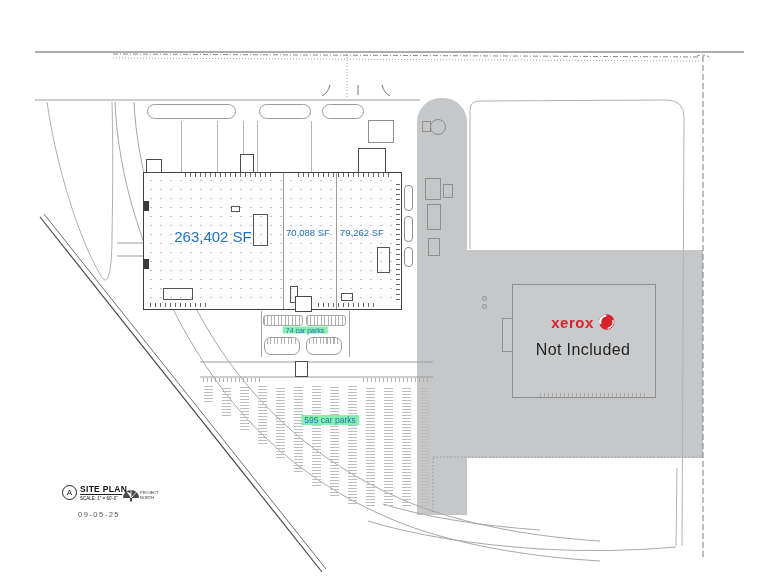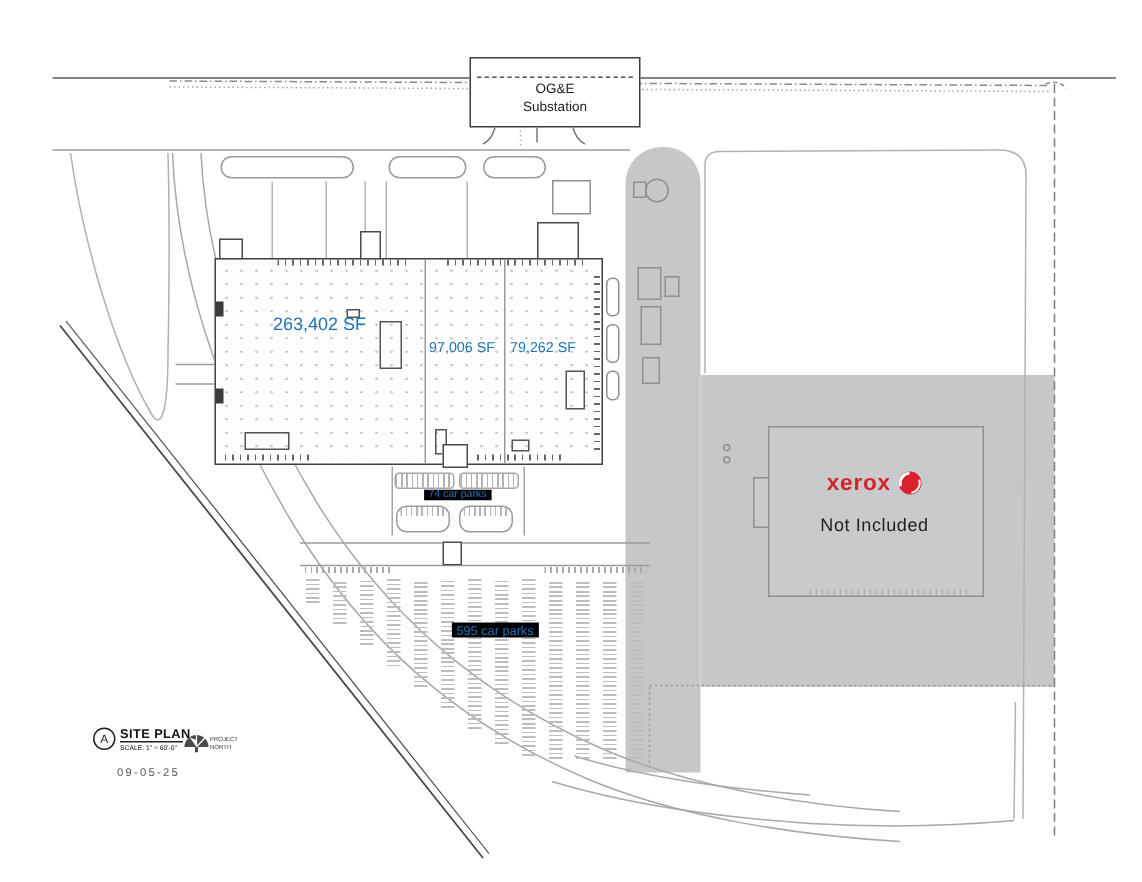--- a/index.html
+++ b/index.html
@@ -45,39 +45,39 @@
                 transform:translate(-50%,-50%); font-weight:400; }
 
   
   .lot-595 { left:203px; top:386px; width:230px; height:120px; }
   .pcol { position:absolute; top:0; width:9px;
           background:repeating-linear-gradient(0deg,#bdbdbd 0 1px,transparent 1px 3px); }
   .pband { position:absolute; background:repeating-linear-gradient(90deg,#b3b3b3 0 1px,transparent 1px 3.5px);
            border:1px solid #a8a8a8; border-radius:3px; }
   .pstall { position:absolute; border:1px solid #9b9b9b; border-radius:7px; background:#fff; }
   .pstall-band { position:absolute; background:repeating-linear-gradient(90deg,#b3b3b3 0 1px,transparent 1px 3.5px); }
-  .park-label { position:absolute; color:#2273b8; background:#000000; white-space:nowrap;
+  .park-label { position:absolute; color:#2273b8; background:#86efac; white-space:nowrap;
                 transform:translate(-50%,-50%); padding:0 3px; }
 
   
   .substation { left:313px; top:38px; width:114px; height:47px;
                 background:#fff; border:1.5px solid #3c3c3c;
                 text-align:center; color:#222; font-size:9px; line-height:1.35; padding-top:14px; }
   .substation .dash { position:absolute; left:4px; right:4px; top:12px; border-top:1.5px dashed #555; }
 
   
   .xerox-building { left:512px; top:284px; width:144px; height:114px;
                     background:#c9cacb; border:1.2px solid #8f8f8f; }
   .xerox-attach   { left:502px; top:318px; width:11px; height:34px;
                     background:#c9cacb; border:1px solid #8f8f8f; border-right:none; }
   .xerox-row { position:absolute; left:583px; top:322px; transform:translate(-50%,-50%);
                display:flex; align-items:flex-end; gap:4px; }
   .xerox-word { color:#d7222b; font-weight:700; font-size:15px; letter-spacing:.5px; }
   .not-included { position:absolute; left:583px; top:350px; transform:translate(-50%,-50%);
-                  color:#1f1f1f; font-size:12px; letter-spacing:.4px; white-space:nowrap; }
+                  color:#1f1f1f; font-size:16px; letter-spacing:.4px; white-space:nowrap; }
 
   
   .detail-circle { left:62px; top:485px; width:15px; height:15px; border-radius:50%;
                    border:1.2px solid #222; color:#222; font-size:8px;
                    display:flex; align-items:center; justify-content:center; }
   .tb-title { left:80px; top:484px; font-size:8.5px; font-weight:700; color:#111;
               letter-spacing:.3px; white-space:nowrap; }
   .tb-underline { left:80px; top:494px; width:42px; height:1px; background:#222; }
   .tb-scale { left:80px; top:496px; font-size:4.5px; color:#111; white-space:nowrap; }
   .tb-north-label { left:140px; top:490px; font-size:4px; color:#333; line-height:1.3; }
@@ -156,22 +156,22 @@
   <div class="ob" style="left:253px;top:214px;width:15px;height:32px"></div>
   <div class="ob" style="left:377px;top:247px;width:13px;height:26px"></div>
   <div class="ob" style="left:163px;top:288px;width:30px;height:12px"></div>
   <div class="ob" style="left:290px;top:286px;width:8px;height:17px"></div>
   <div class="ob" style="left:231px;top:206px;width:9px;height:6px"></div>
   <div class="ob" style="left:341px;top:293px;width:12px;height:8px"></div>
   <div class="dk" style="left:144px;top:201px;width:5px;height:10px"></div>
   <div class="dk" style="left:144px;top:259px;width:5px;height:10px"></div>
   <div class="ow" style="left:295px;top:296px;width:17px;height:16px"></div>
 
-  <div class="area-label" style="left:213px;top:216px;font-size:12px">263,402 SF</div>
-  <div class="area-label" style="left:308px;top:232px;font-size:9.5px">97,006 SF</div>
+  <div class="area-label" style="left:213px;top:236px;font-size:15px">263,402 SF</div>
+  <div class="area-label" style="left:308px;top:232px;font-size:9.5px">70,088 SF</div>
   <div class="area-label" style="left:362px;top:232px;font-size:9.5px">79,262 SF</div>
 
   <div class="o" style="left:430px;top:119px;width:16px;height:16px;border-radius:50%"></div>
   <div class="o" style="left:422px;top:121px;width:9px;height:11px"></div>
   <div class="o" style="left:404px;top:185px;width:9px;height:26px;border-radius:4px"></div>
   <div class="o" style="left:404px;top:216px;width:9px;height:26px;border-radius:4px"></div>
   <div class="o" style="left:404px;top:247px;width:9px;height:20px;border-radius:4px"></div>
   <div class="o" style="left:425px;top:178px;width:16px;height:22px"></div>
   <div class="o" style="left:427px;top:204px;width:14px;height:26px"></div>
   <div class="o" style="left:443px;top:184px;width:10px;height:14px"></div>
@@ -203,25 +203,20 @@
     <div class="pcol" style="left:109px;height:100px"></div>
     <div class="pcol" style="left:127px;height:110px"></div>
     <div class="pcol" style="left:145px;height:118px"></div>
     <div class="pcol" style="left:163px;height:120px"></div>
     <div class="pcol" style="left:181px;height:120px"></div>
     <div class="pcol" style="left:199px;height:120px"></div>
     <div class="pcol" style="left:217px;height:120px"></div>
   </div>
   <div class="park-label" style="left:330px;top:420px;font-size:8.5px">595 car parks</div>
 
-  <div class="abs substation">
-    <div class="dash"></div>
-    <div>OG&amp;E</div>
-    <div>Substation</div>
-  </div>
 
   <div class="abs xerox-attach"></div>
   <div class="abs xerox-building"></div>
   <div class="ticks-hl" style="left:540px;top:393px;width:108px;height:4px"></div>
   <div class="xerox-row">
     <span class="xerox-word">xerox</span>
     <svg width="17" height="17" viewBox="0 0 20 20">
       <circle cx="10" cy="10" r="9" fill="#d7222b"></circle>
       <path d="M2.6,12.5 A7.8,7.8 0 0 1 9.5,2.3" stroke="#fff" stroke-width="2.4" fill="none"></path>
       <path d="M17.2,7.5 A7.8,7.8 0 0 1 11,17.6" stroke="#fff" stroke-width="1.5" fill="none"></path>

